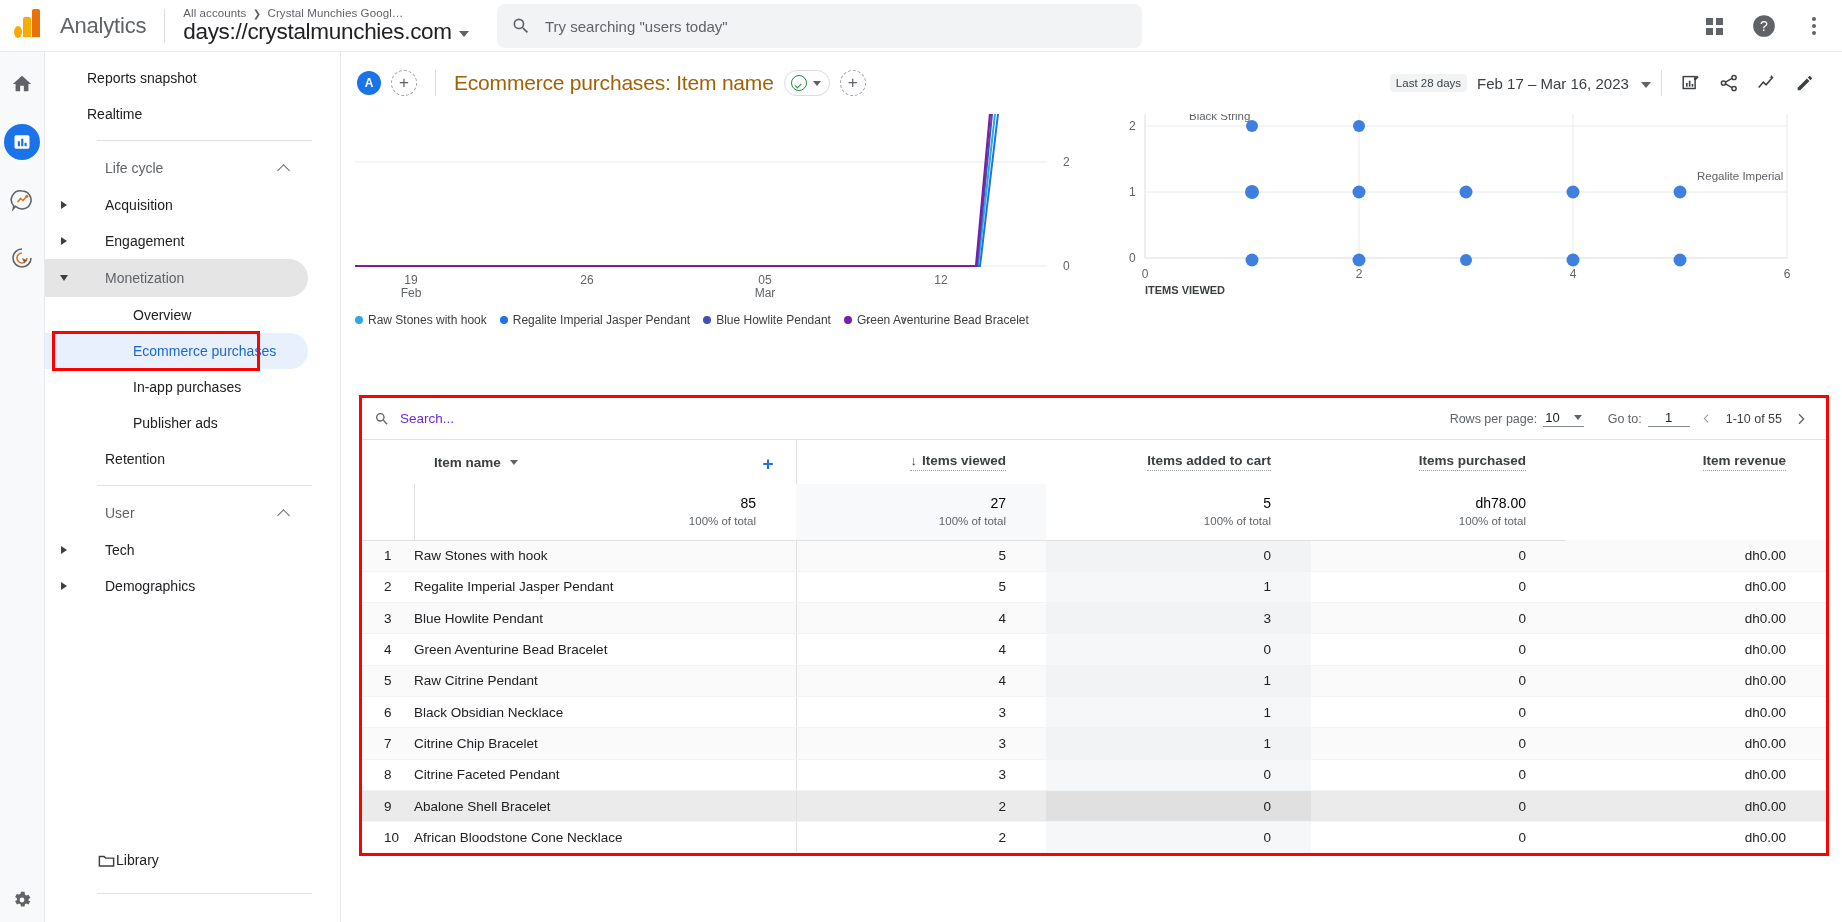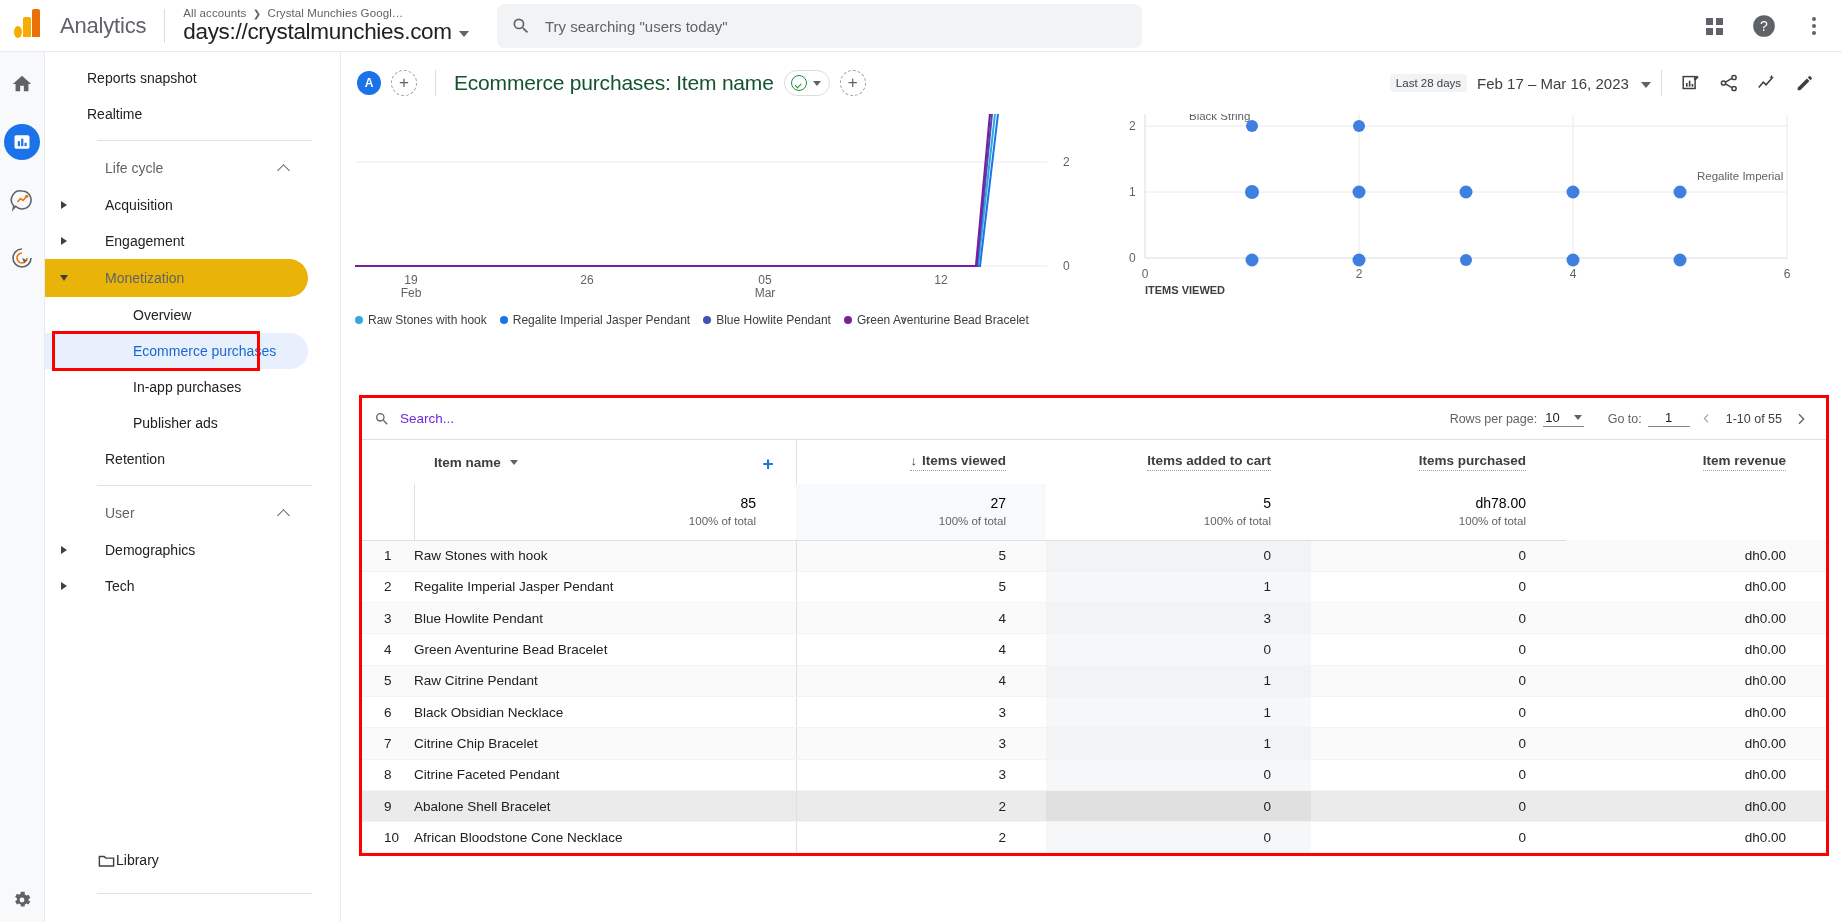--- a/index.html
+++ b/index.html
@@ -64,21 +64,21 @@
     border-radius: 0 18px 18px 0; margin-right: 32px; cursor: pointer; white-space: nowrap;
   }
   .nav-item.l1 { padding-left: 42px; }
   .nav-sub { padding-left: 88px !important; }
   .nav-item.active { background: #e8f0fe; color: #1967d2; }
   .nav-section {
     height: 38px; display: flex; align-items: center; justify-content: space-between;
     padding-left: 60px; padding-right: 20px; color: #5f6368; font-size: 14px;
     border-radius: 0 19px 19px 0; margin-right: 32px; cursor: pointer;
   }
-  .nav-section.hl { background: #eab308; }
+  .nav-section.hl { background: #e5e5e5; }
   .nav-divider { height: 1px; background: #e0e0e0; margin: 8px 28px 8px 52px; }
   .tri { width: 0; height: 0; border-top: 4.5px solid transparent; border-bottom: 4.5px solid transparent;
          border-left: 6px solid #3c4043; position: absolute; left: 16px; }
   .tri.open { border-left: 4.5px solid transparent; border-right: 4.5px solid transparent;
               border-top: 6px solid #3c4043; border-bottom: none; left: 15px; }
   .nav-row { position: relative; }
   .chev-up { width: 9px; height: 9px; border-left: 1.6px solid #5f6368; border-top: 1.6px solid #5f6368; transform: rotate(45deg); margin-top: 4px; }
   .library { position: absolute; bottom: 44px; left: 0; width: 100%; }
   .lib-row { display: flex; align-items: center; gap: 0; padding-left: 52px; height: 36px; cursor: pointer; }
   .sb-bottom-div { position: absolute; bottom: 28px; left: 52px; right: 28px; height: 1px; background: #e0e0e0; }
@@ -86,21 +86,21 @@
   
   .content { position: absolute; left: 341px; top: 52px; width: 1501px; height: 870px; background: #fff; }
   .rep-header { height: 62px; display: flex; align-items: center; padding: 0 18px 0 16px; position: relative; }
   .avatar-a { width: 24px; height: 24px; border-radius: 50%; background: #1a73e8; color: #fff;
               font-size: 12px; display: flex; align-items: center; justify-content: center; font-weight: bold; }
   .dashed-plus {
     width: 26px; height: 26px; border: 1.4px dashed #9aa0a6; border-radius: 50%;
     display: flex; align-items: center; justify-content: center; color: #5f6368; font-size: 17px; margin-left: 10px; cursor: pointer;
   }
   .hdr-div { width: 1px; height: 26px; background: #dadce0; margin: 0 18px; }
-  .rep-title { font-size: 21px; color: #14532d; white-space: nowrap; letter-spacing: -0.2px; }
+  .rep-title { font-size: 21px; color: #a16207; white-space: nowrap; letter-spacing: -0.2px; }
   .chk-pill {
     display: flex; align-items: center; gap: 6px; border: 1px solid #dadce0; border-radius: 14px;
     height: 26px; padding: 0 8px 0 6px; margin-left: 10px; cursor: pointer;
   }
   .chk-circ { width: 16px; height: 16px; border-radius: 50%; border: 1.8px solid #1e8e3e; position: relative; }
   .chk-circ::after { content: ""; position: absolute; left: 3.5px; top: 6.5px; width: 5px; height: 2.5px;
                      border-left: 1.8px solid #1e8e3e; border-bottom: 1.8px solid #1e8e3e; transform: rotate(-45deg); }
   .mini-caret { width: 0; height: 0; border-left: 4px solid transparent; border-right: 4px solid transparent; border-top: 5px solid #5f6368; }
   .hdr-right { margin-left: auto; display: flex; align-items: center; gap: 0; }
   .pill-28 { background: #f1f3f4; color: #3c4043; font-size: 11.5px; border-radius: 4px; padding: 3px 6px; }
@@ -301,27 +301,27 @@
     </div>
 
     <div class="nav-divider"></div>
     <div class="nav-section">
       <span>User</span>
       <span class="chev-up"></span>
     </div>
     <div class="nav-row">
       <span class="tri" style="top:14px"></span>
       <div class="nav-item">
-        <span>Demographics</span>
+        <span>Tech</span>
       </div>
     </div>
     <div class="nav-row">
       <span class="tri" style="top:14px"></span>
       <div class="nav-item">
-        <span>Tech</span>
+        <span>Demographics</span>
       </div>
     </div>
 
     <div class="library">
       <div class="lib-row">
         <svg width="19" height="19" viewBox="0 0 24 24">
           <path fill="none" stroke="#3c4043" stroke-width="1.8" d="M3 7h6l2 2h10v10H3z"></path>
         </svg>
         <span>Library</span>
       </div>

